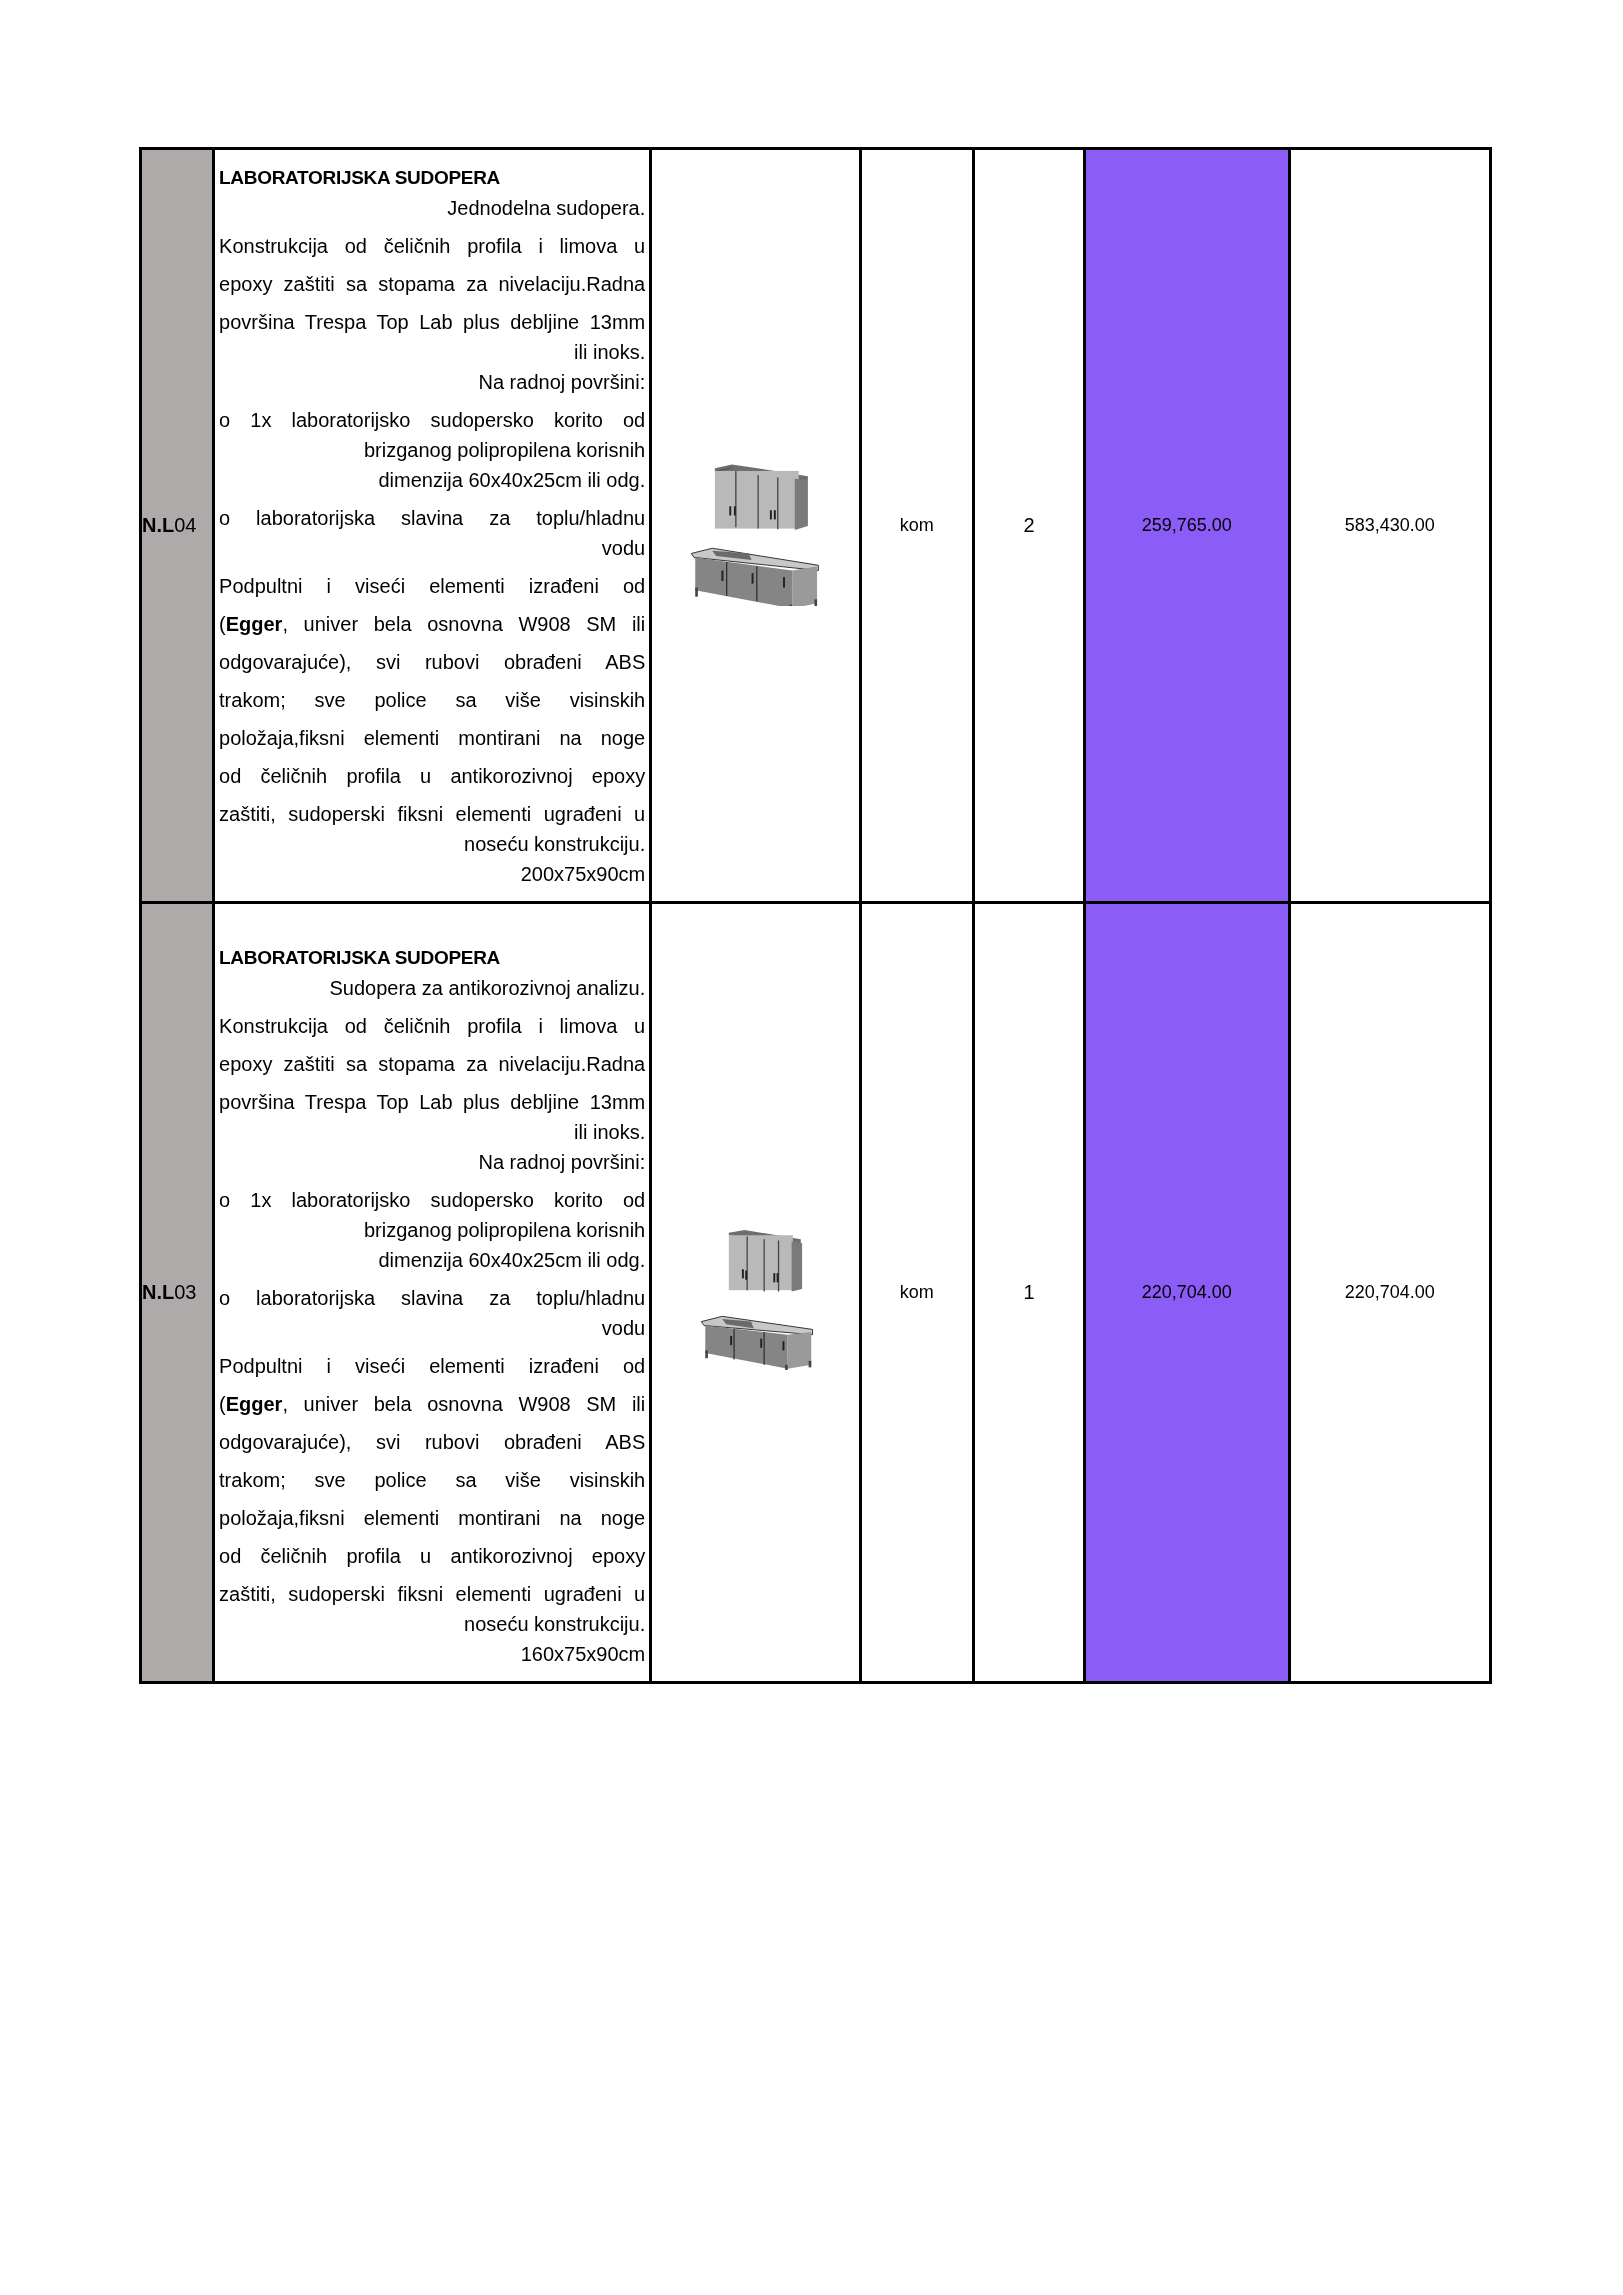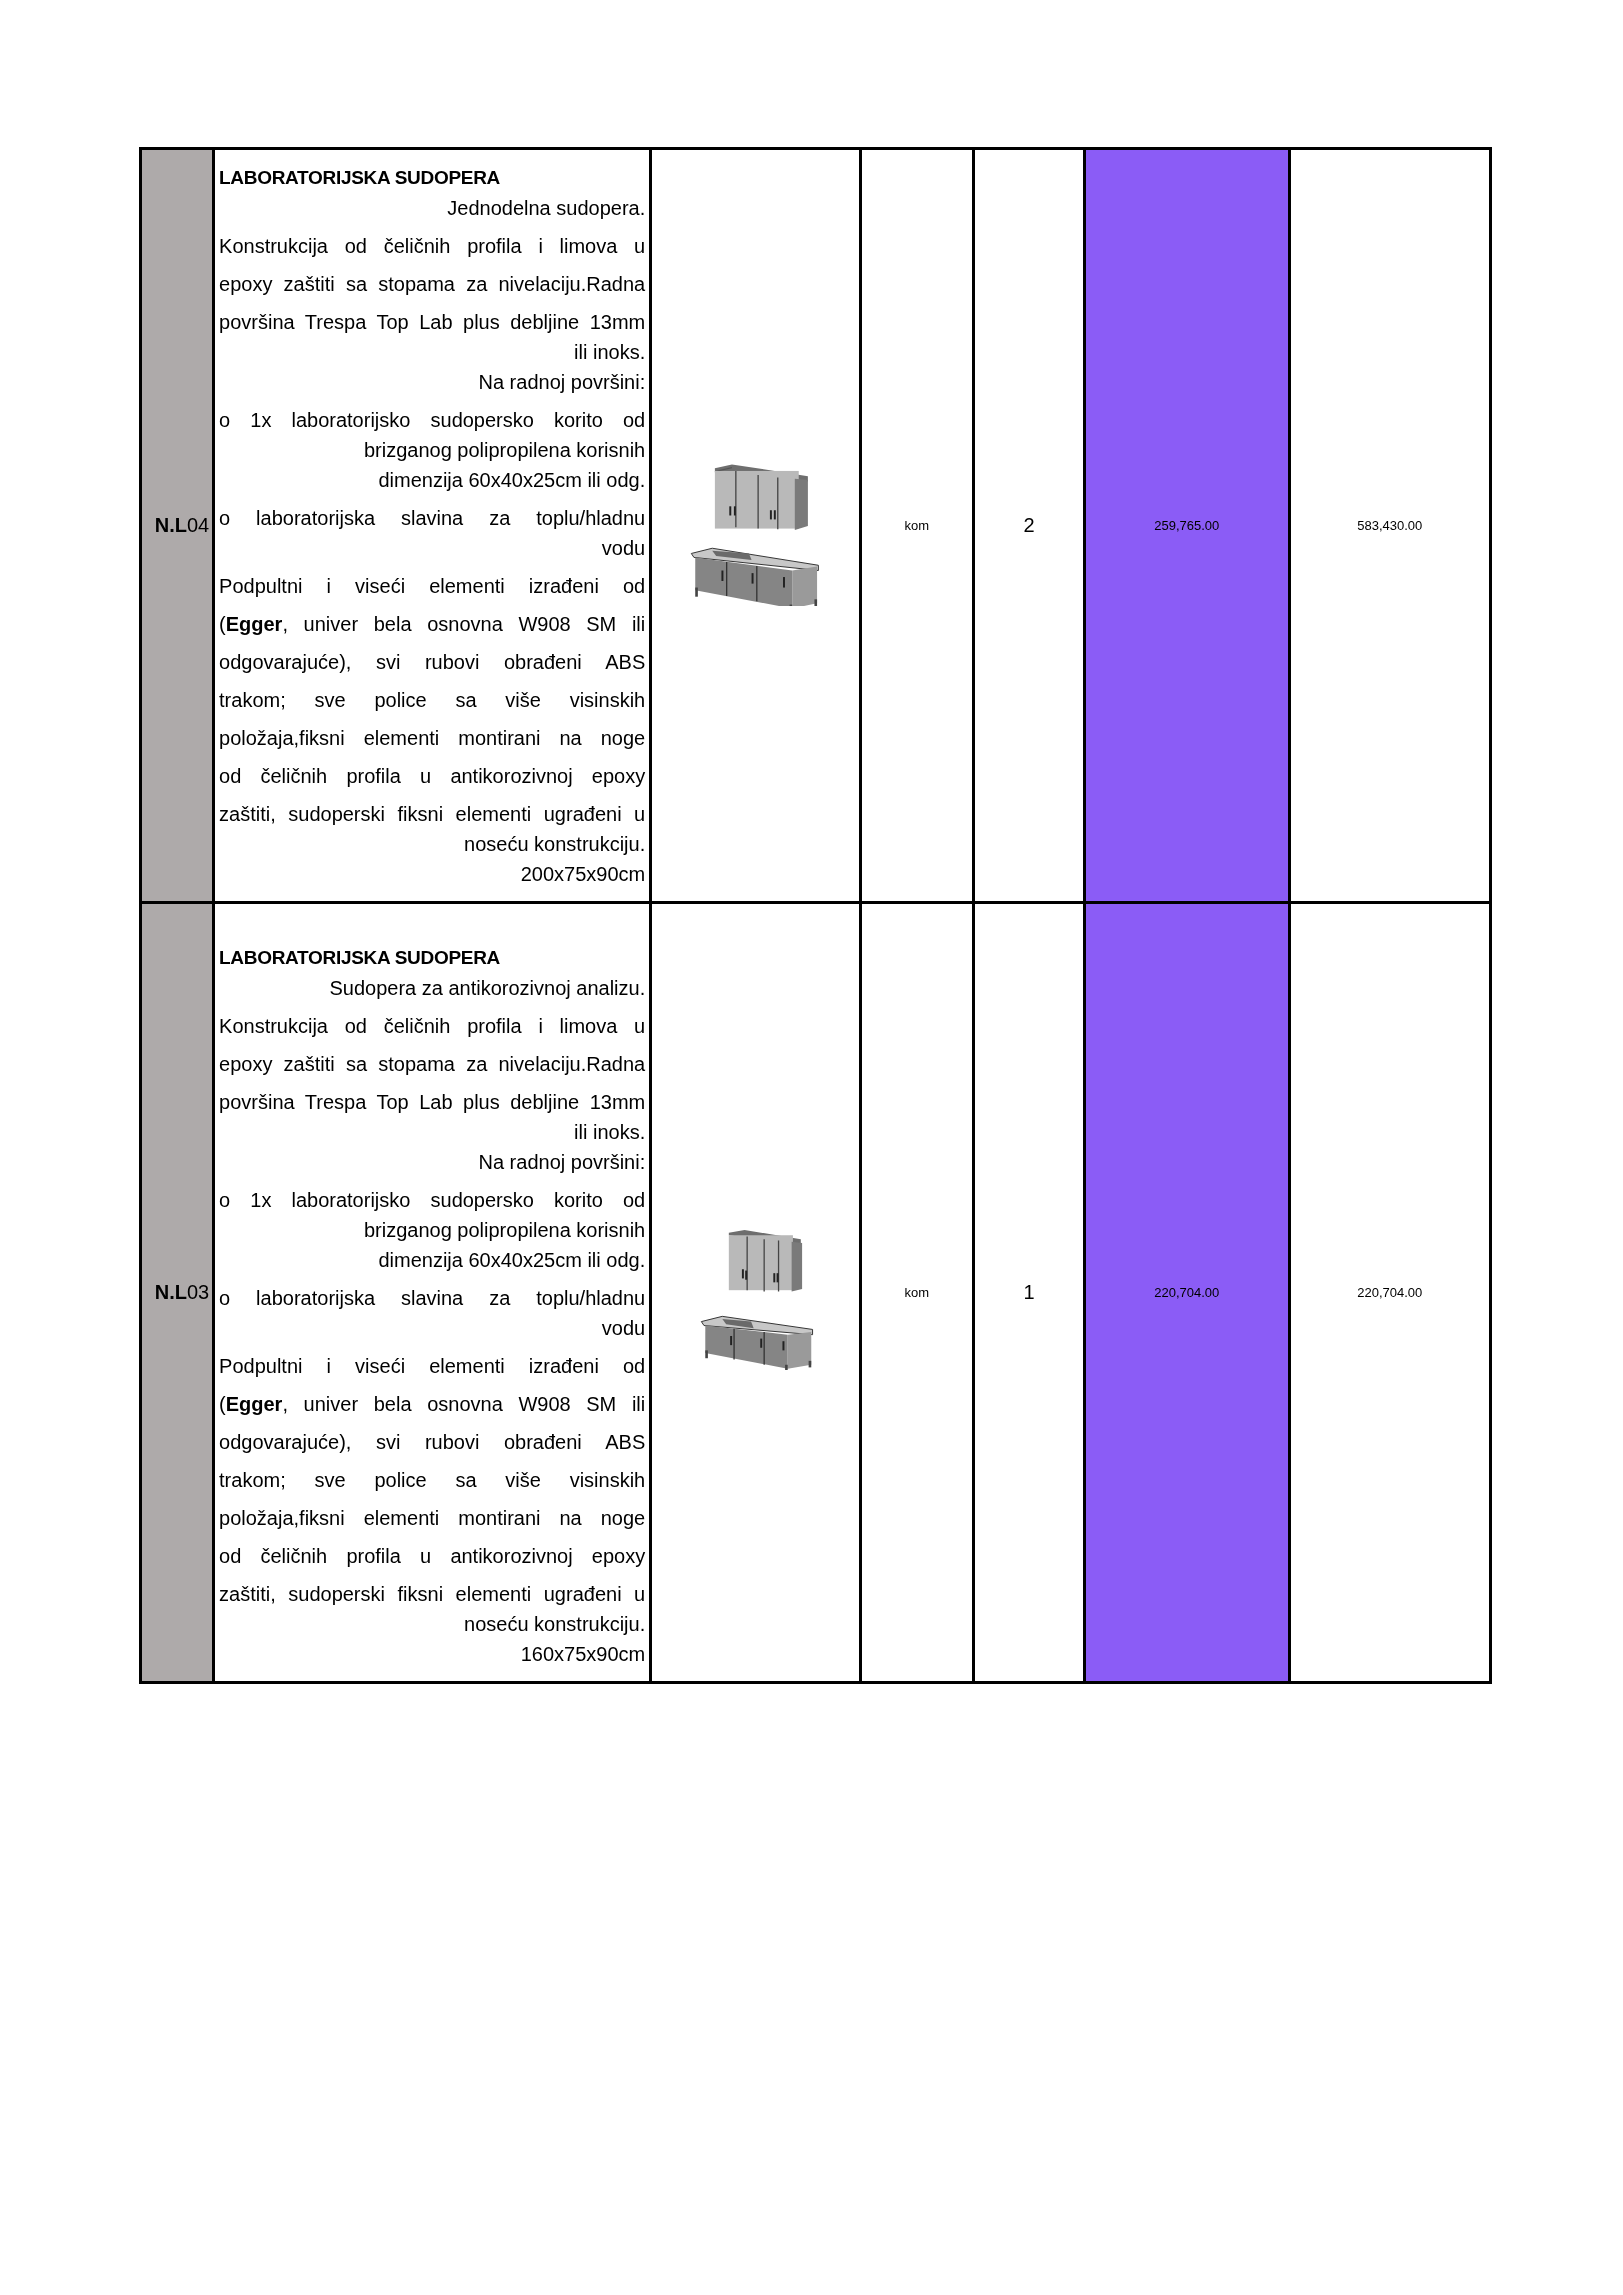--- a/index.html
+++ b/index.html
@@ -8,30 +8,30 @@
   .sheet td { border: 3.3px solid #000; vertical-align: middle; padding: 0; }
   .sheet tr.item-row-1 { height: 666px; }
   .sheet tr.item-row-2 { height: 696px; }
   .col-id { width: 73px; }
   .col-desc { width: 436px; }
   .col-img { width: 209px; }
   .col-unit { width: 113px; }
   .col-qty { width: 111px; }
   .col-price { width: 204px; }
   .col-total { width: 201px; }
-  td.id-cell { background: #aeaaaa; text-align: right; font-size: 20px; padding-right: 3px; }
+  td.id-cell { background: #aeaaaa; text-align: right; font-size: 20px; padding-right: 16px; }
   td.id-cell b { font-weight: bold; }
   td.desc-cell { vertical-align: top; padding: 13px 3.9px 11.8px 3.9px; font-size: 20px; line-height: 30px; }
   td.desc-cell.row2 { padding-top: 39px; }
   .desc-title { font-weight: bold; display: block; font-size: 19px; letter-spacing: -0.3px; }
   .desc-line { display: block; text-align: right; }
   .desc-line.j { text-align: justify; text-align-last: justify; margin-top: 8px; }
   .bold-inline { font-weight: bold; }
   td.img-cell { text-align: center; }
-  td.unit-cell, td.qty-cell, td.price-cell, td.total-cell { text-align: center; font-size: 13px; }
+  td.unit-cell, td.qty-cell, td.price-cell, td.total-cell { text-align: center; font-size: 18px; }
   td.qty-cell { font-size: 20px; }
   td.price-cell { background: #8b5cf6; }
   .furniture { display: inline-block; }
 </style>
 </head>
 <body>
 
 <table class="sheet">
   <colgroup>
     <col class="col-id">

